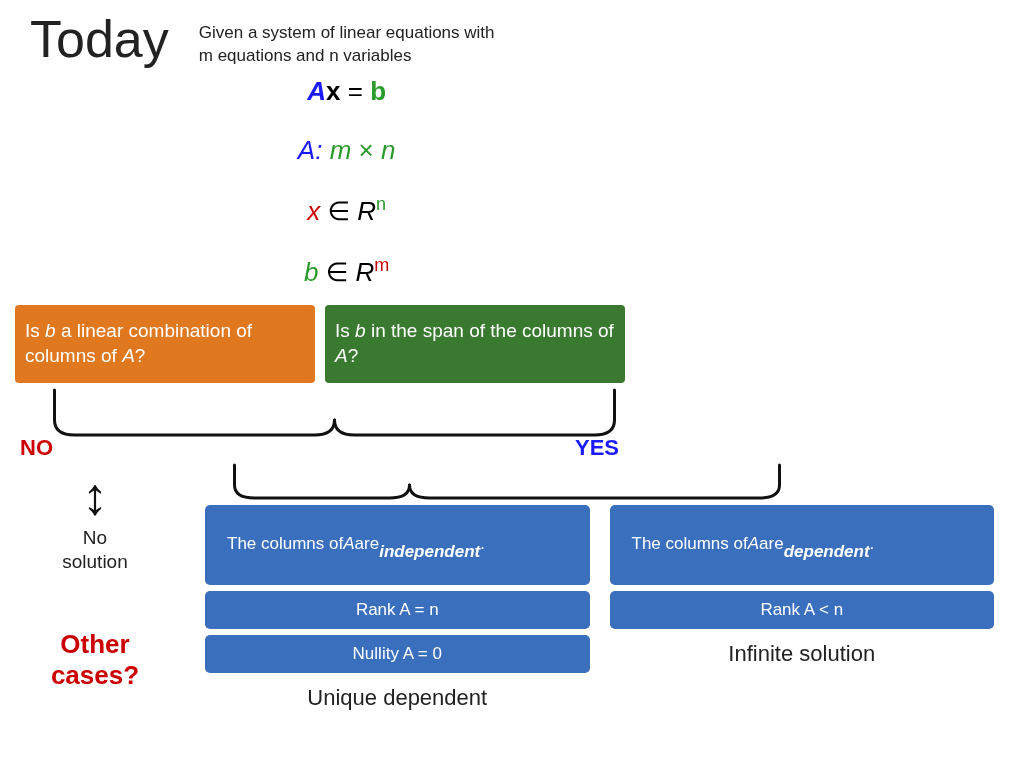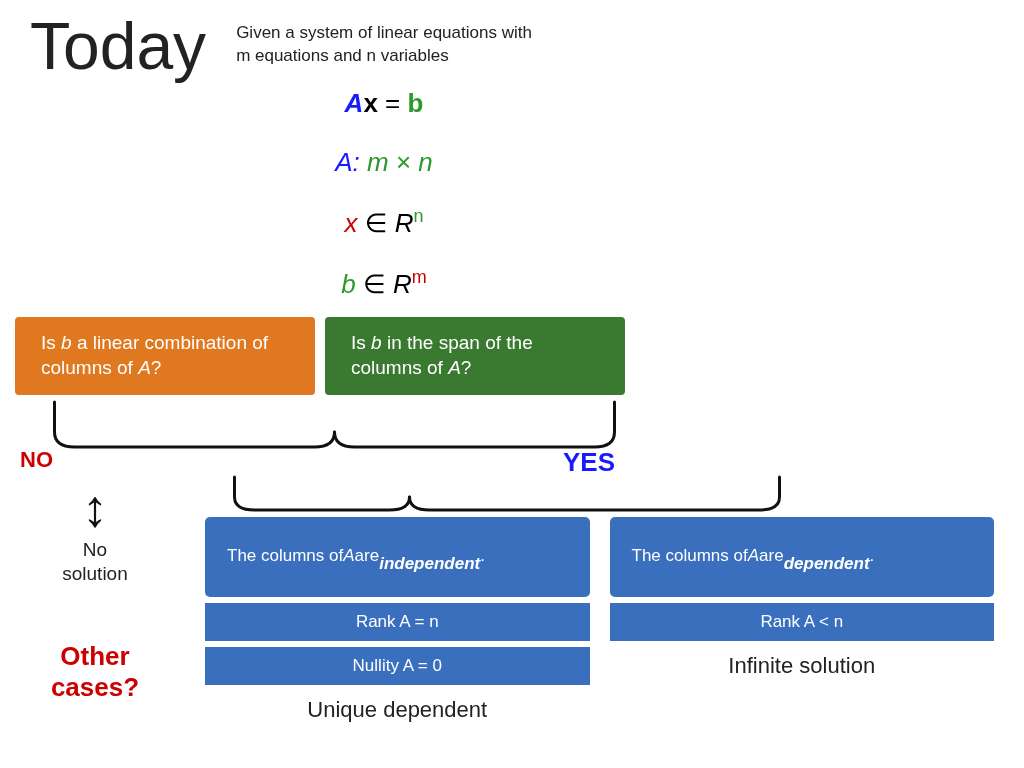--- a/index.html
+++ b/index.html
@@ -12,37 +12,37 @@
       position: relative;
     }
 
     
     .header {
       display: flex;
       align-items: flex-start;
       padding: 18px 30px 0 30px;
     }
     .today-label {
-      font-size: 66px;
+      font-size: 52px;
       font-weight: 300;
       color: #222;
       margin-right: 30px;
       margin-top: -5px;
       line-height: 1;
     }
     .header-right {
       display: flex;
       flex-direction: column;
       padding-top: 4px;
     }
     .header-desc {
       font-size: 17px;
       color: #222;
       line-height: 1.35;
-      margin-bottom: 18px;
+      margin-bottom: 6px;
     }
     .math-line {
       font-size: 26px;
       display: flex;
       align-items: center;
       gap: 28px;
       margin-top: 2px;
       flex-direction: column;
     }
     .math-Ax { color: #1a1aff; font-style: italic; font-weight: bold; }
@@ -58,21 +58,21 @@
     .math-eq { color: #000; }
     .math-in { color: #000; }
 
     
     .question-row {
       display: flex;
       margin: 18px 30px 0 15px;
       gap: 10px;
     }
     .q-box {
-      padding: 14px 26px;
+      padding: 14px 10px;
       border-radius: 4px;
       font-size: 19px;
       color: #fff;
       line-height: 1.3;
       min-width: 270px;
       max-width: 300px;
     }
     .q-box-orange { background: #e07820; }
     .q-box-green { background: #3a7a30; }
     .q-box em { font-style: italic; font-weight: normal; }
@@ -139,21 +139,21 @@
       line-height: 1.35;
       min-height: 80px;
       display: flex;
       align-items: center;
     }
     .blue-box-header em { font-style: italic; }
     .blue-box-header strong { font-weight: bold; font-style: italic; margin-top: 16px; }
     .blue-box-small {
       background: #3a6fbe;
       color: #fff;
-      border-radius: 0;
+      border-radius: 5px;
       padding: 9px 14px;
       font-size: 17px;
       text-align: center;
     }
 
     
     .solution-label {
       text-align: center;
       font-size: 22px;
       color: #222;
@@ -205,21 +205,21 @@
 
 <div style="position:relative; margin: 2px 30px 0 15px; height: 65px;">
   <svg width="100%" height="65" viewBox="0 0 960 65">
 
     <path d="M 30 5 L 30 35 Q 30 50 50 50 L 290 50 Q 310 50 310 35" fill="none" stroke="#111" stroke-width="3" stroke-linecap="round"></path>
     <path d="M 310 35 Q 310 50 330 50 L 570 50 Q 590 50 590 35 L 590 5" fill="none" stroke="#111" stroke-width="3" stroke-linecap="round"></path>
   </svg>
   
   <div style="position:absolute; top:50px; left:5px; color:#cc0000; font-size:22px; font-weight:bold;">NO</div>
   
-  <div style="position:absolute; top:50px; left:548px; color:#1a1aff; font-size:26px; font-weight:bold;">YES</div>
+  <div style="position:absolute; top:50px; left:560px; color:#1a1aff; font-size:22px; font-weight:bold;">YES</div>
 </div>
 
 <div class="main-content">
 
   <div class="no-solution-col">
     <div class="up-down-arrow">↕</div>
     <div class="no-solution-text">No<br>solution</div>
     <div class="other-cases">Other cases?</div>
   </div>
 

